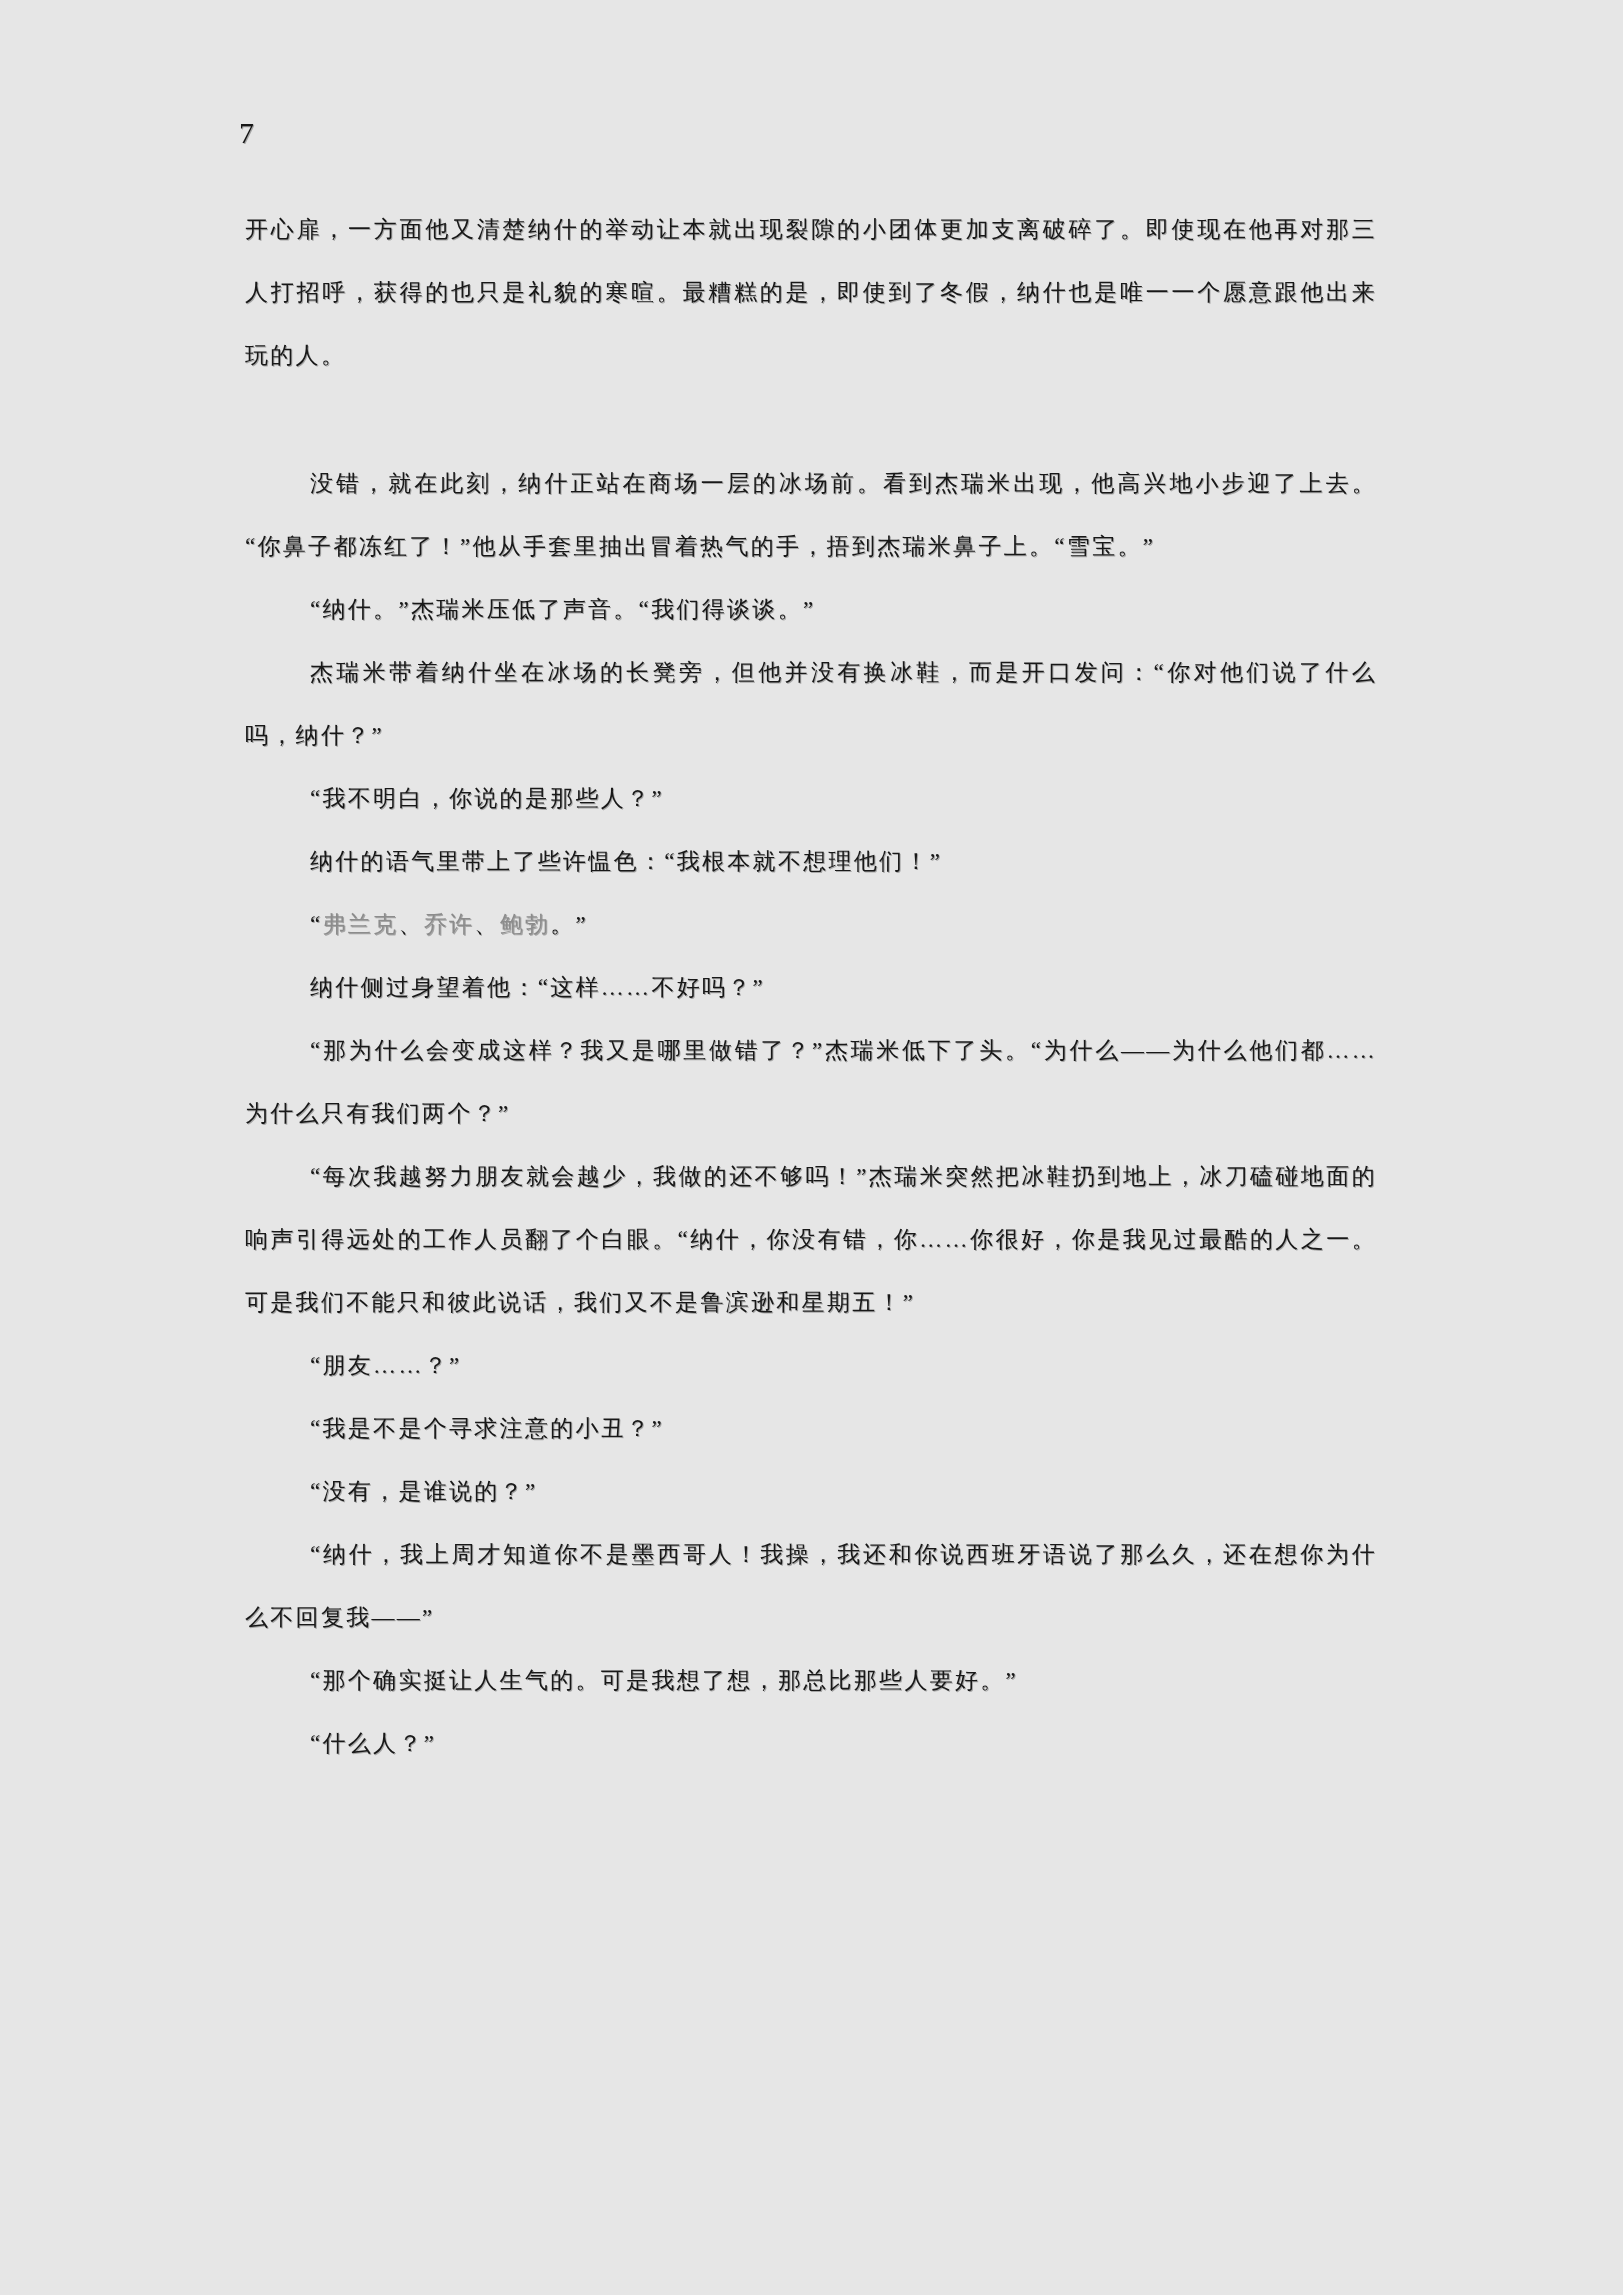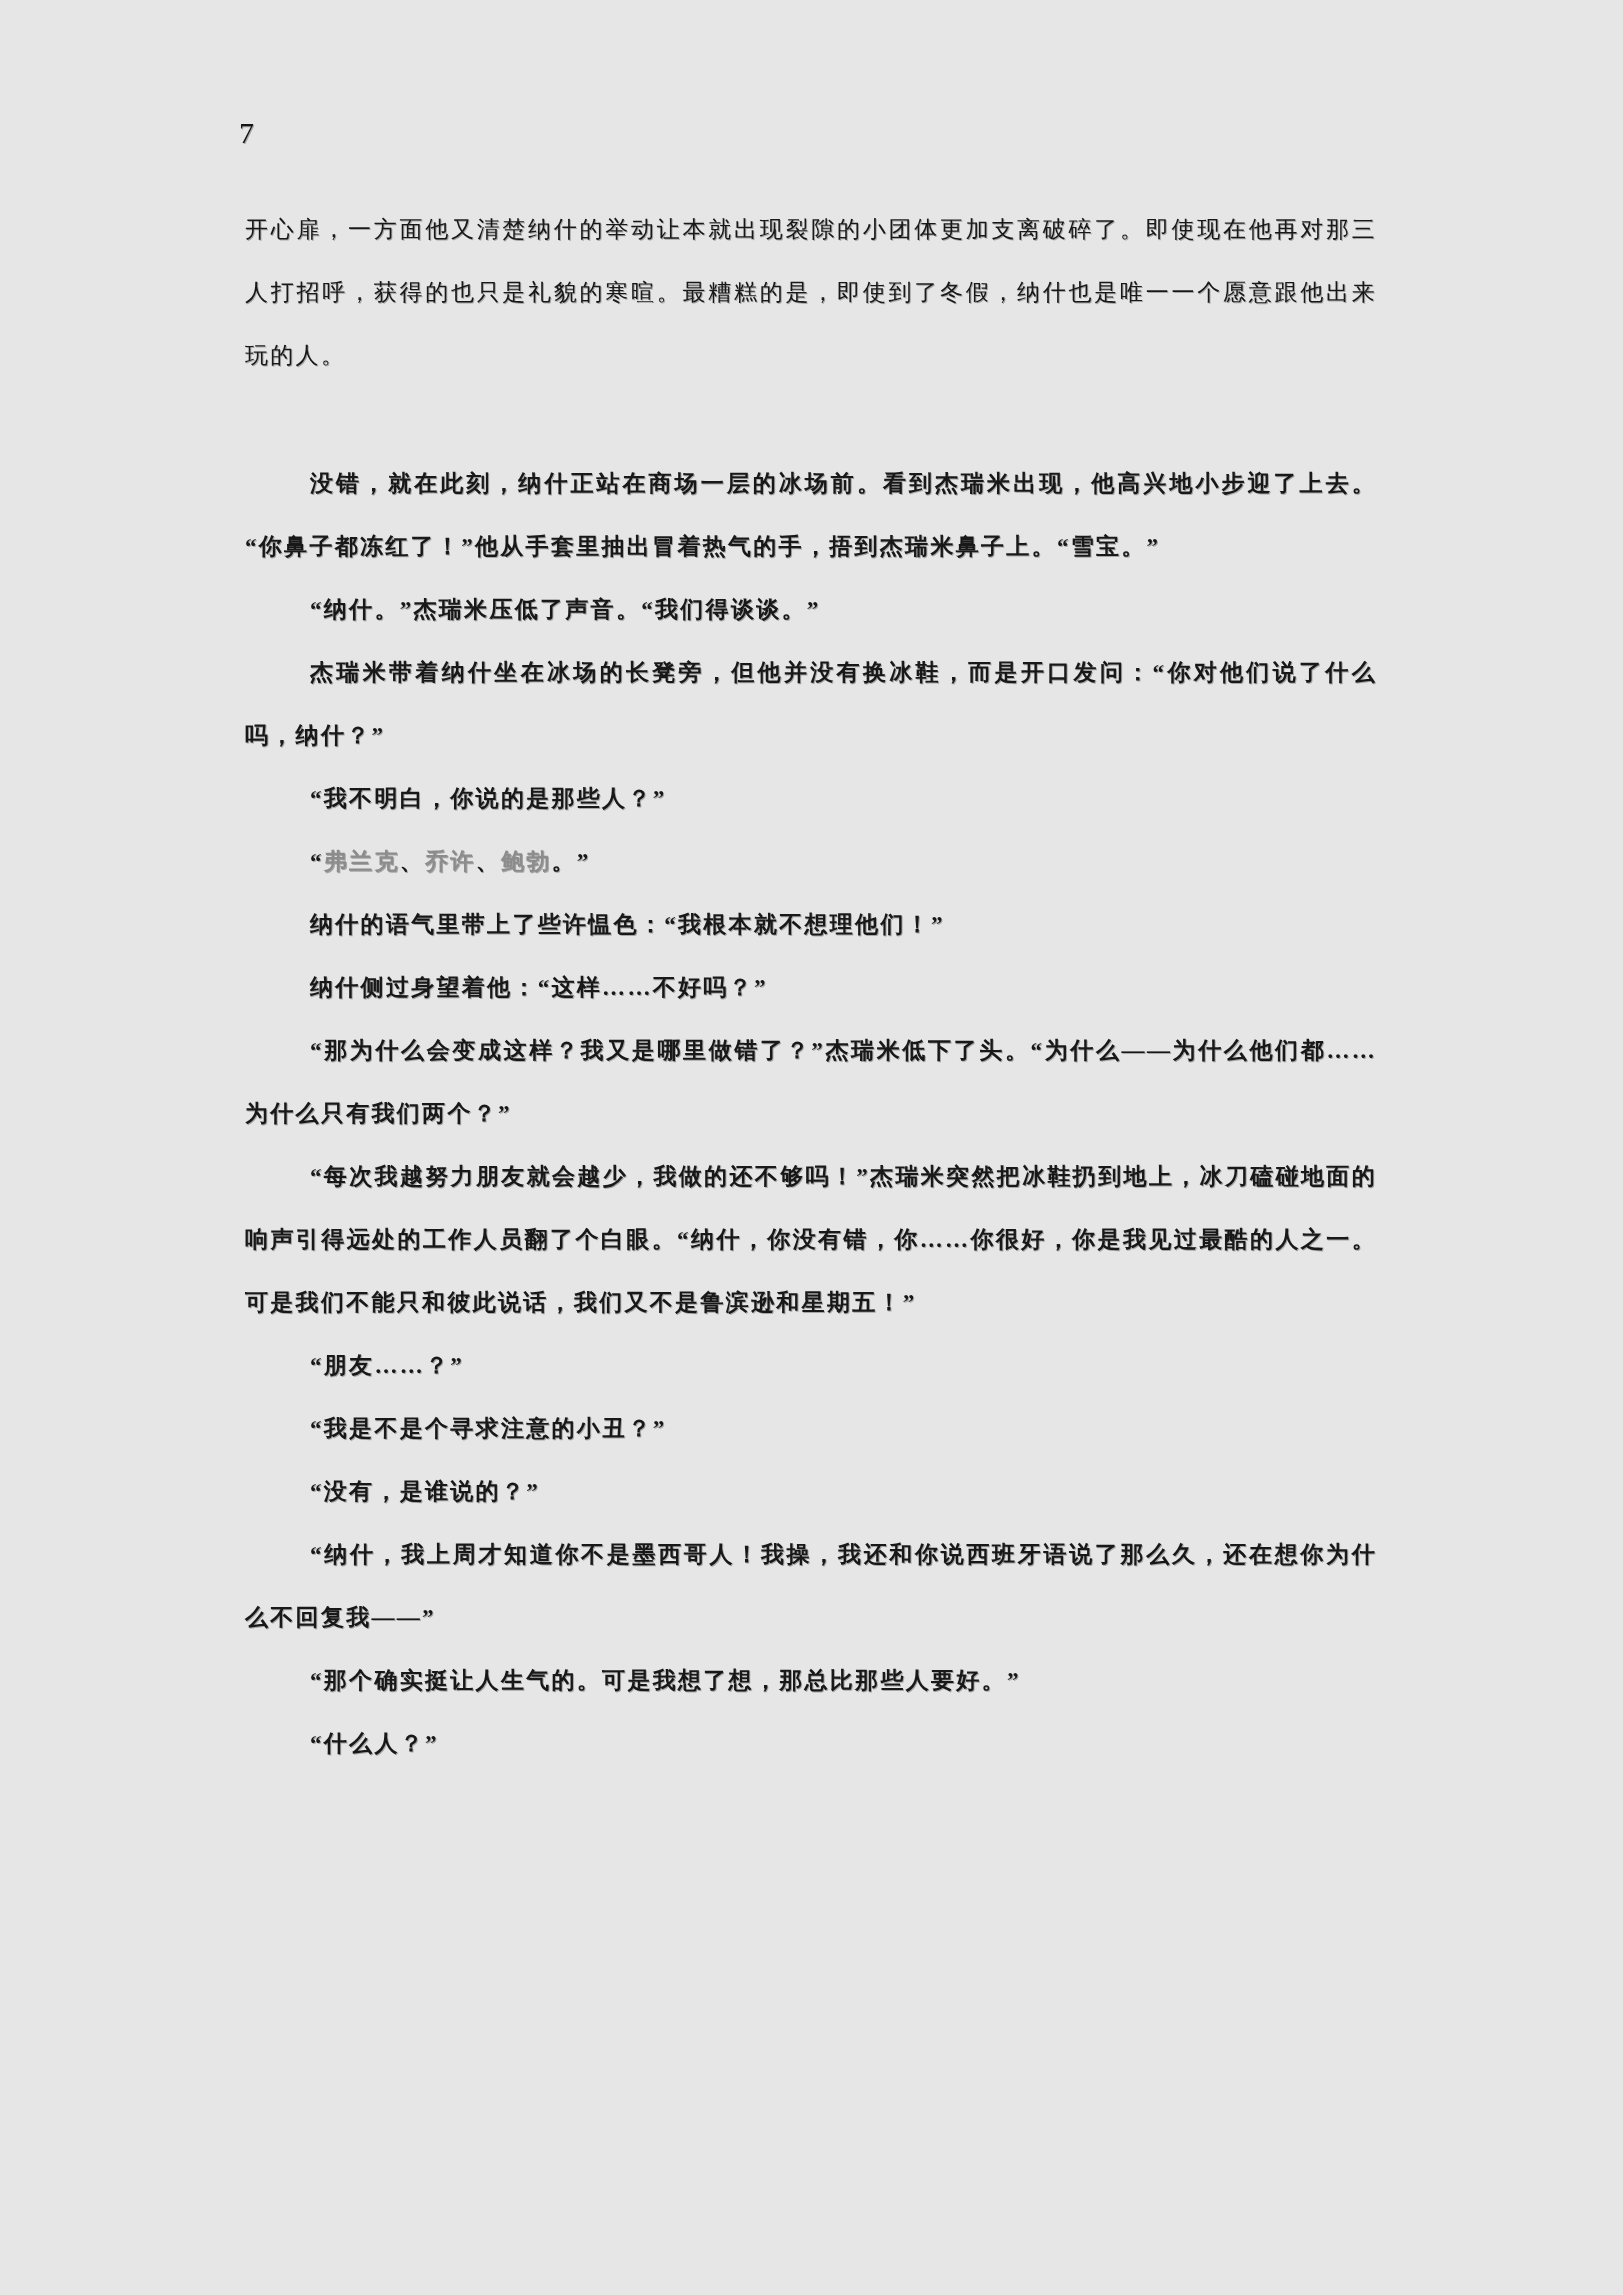--- a/index.html
+++ b/index.html
@@ -35,42 +35,41 @@
     text-align: justify;
     text-justify: inter-ideograph;
     text-shadow: 1px 1px 0.3px rgba(0,0,0,0.28);
   }
   .body-text p {
     margin: 0;
     padding: 0;
   }
   .body-text p.indent {
     text-indent: 65px;
-    font-weight: bold;
   }
   .body-text p.gap {
     margin-top: 65px;
   }
   .muted {
     color: #8c8c8c;
   }
 </style>
 </head>
 <body>
 
 <div class="sheet">
   <div class="page-number">7</div>
   <div class="body-text">
       <p class=""><span>开心扉，一方面他又清楚纳什的举动让本就出现裂隙的小团体更加支离破碎了。即使现在他再对那三人打招呼，获得的也只是礼貌的寒暄。最糟糕的是，即使到了冬假，纳什也是唯一一个愿意跟他出来玩的人。</span></p>
       <p class="indent gap"><span>没错，就在此刻，纳什正站在商场一层的冰场前。看到杰瑞米出现，他高兴地小步迎了上去。“你鼻子都冻红了！”他从手套里抽出冒着热气的手，捂到杰瑞米鼻子上。“雪宝。”</span></p>
       <p class="indent"><span>“纳什。”杰瑞米压低了声音。“我们得谈谈。”</span></p>
       <p class="indent"><span>杰瑞米带着纳什坐在冰场的长凳旁，但他并没有换冰鞋，而是开口发问：“你对他们说了什么吗，纳什？”</span></p>
       <p class="indent"><span>“我不明白，你说的是那些人？”</span></p>
+      <p class="indent"><span>纳什的语气里带上了些许愠色：“我根本就不想理他们！”</span></p>
       <p class="indent"><span>“</span><span class="muted">弗兰克</span><span>、</span><span class="muted">乔许</span><span>、</span><span class="muted">鲍勃</span><span>。”</span></p>
-      <p class="indent"><span>纳什的语气里带上了些许愠色：“我根本就不想理他们！”</span></p>
       <p class="indent"><span>纳什侧过身望着他：“这样……不好吗？”</span></p>
       <p class="indent"><span>“那为什么会变成这样？我又是哪里做错了？”杰瑞米低下了头。“为什么——为什么他们都……为什么只有我们两个？”</span></p>
       <p class="indent"><span>“每次我越努力朋友就会越少，我做的还不够吗！”杰瑞米突然把冰鞋扔到地上，冰刀磕碰地面的响声引得远处的工作人员翻了个白眼。“纳什，你没有错，你……你很好，你是我见过最酷的人之一。可是我们不能只和彼此说话，我们又不是鲁滨逊和星期五！”</span></p>
       <p class="indent"><span>“朋友……？”</span></p>
       <p class="indent"><span>“我是不是个寻求注意的小丑？”</span></p>
       <p class="indent"><span>“没有，是谁说的？”</span></p>
       <p class="indent"><span>“纳什，我上周才知道你不是墨西哥人！我操，我还和你说西班牙语说了那么久，还在想你为什么不回复我——”</span></p>
       <p class="indent"><span>“那个确实挺让人生气的。可是我想了想，那总比那些人要好。”</span></p>
       <p class="indent"><span>“什么人？”</span></p>
     </div>

